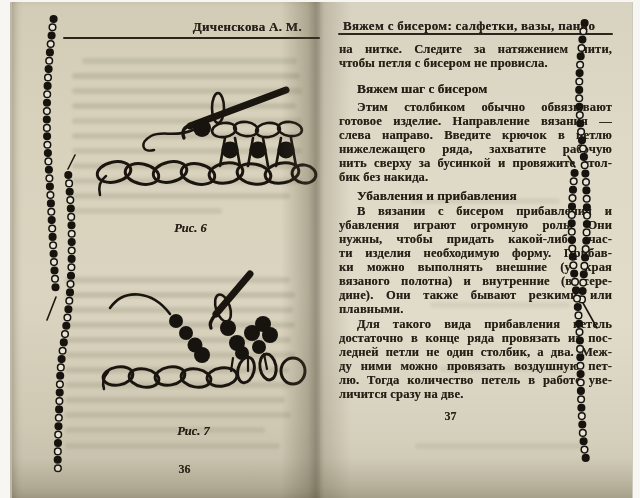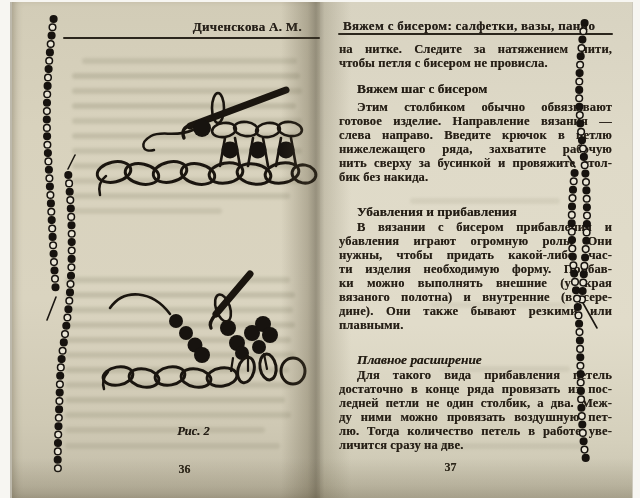--- a/index.html
+++ b/index.html
@@ -50,21 +50,21 @@
     text-shadow:0 0 .5px rgba(38,32,25,.6);white-space:normal;
   }
   .jl{text-align:justify;text-align-last:justify;}
   .ll{text-align:left;}
   .ind{text-indent:18px;}
   .heading{
     font:700 13.4px/15px "Liberation Serif", serif;text-indent:18px;color:#241e15;
     text-shadow:0 0 .5px rgba(38,32,25,.7);
   }
   .h-it{font-style:italic;}
-  .mt11{margin-top:11px}.mt4{margin-top:4px}.mt12{margin-top:20px}.mt1{margin-top:1px}
+  .mt11{margin-top:11px}.mt4{margin-top:4px}.mt12{margin-top:4px}.mt1{margin-top:1px}
   .pagenum{
     font:700 12px/14px "Liberation Serif", serif;color:#2a2418;text-align:center;
     text-shadow:0 0 .5px rgba(38,32,25,.6);
   }
   .pn-right{margin-top:8px;transform:translateX(-25px);}
   .pn-left{position:absolute;left:63px;top:462px;width:257px;transform:translateX(-7px);}
   
   .fig{position:absolute;}
   .caption{
     position:absolute;font:italic 700 12.5px/14px "Liberation Serif", serif;color:#241e15;
@@ -155,20 +155,21 @@
     <ellipse cx="128" cy="30" rx="6" ry="15" stroke-width="2.6"></ellipse>
 
     <g>
       <path d="M100,48 L196,12" stroke-width="7"></path>
       <path d="M101,47 q-11,3 -7,13" stroke-width="3.4"></path>
     </g>
 
     <circle cx="112" cy="50" r="9" fill="#17130f" stroke="none"></circle>
     <path d="M103,52 C85,60 72,52 61,58 C49,65 52,75 64,72" stroke-width="2.5"></path>
   </svg>
+  <div class="caption cap6">Рис. 6</div>
 
   <svg class="fig" style="left:98px;top:268px" width="215" height="125" viewBox="0 0 215 125" fill="none" stroke="#1a150f" stroke-linecap="round">
 
     <path d="M12,40 C26,20 54,22 72,46" stroke-width="2.6"></path>
     <g stroke="none" fill="#17130f">
       <circle cx="78" cy="53" r="7"></circle>
       <circle cx="88" cy="65" r="7"></circle>
       <circle cx="97" cy="77" r="7.5"></circle>
       <circle cx="104" cy="87" r="8"></circle>
     </g>
@@ -200,21 +201,21 @@
       <ellipse cx="20" cy="108" rx="15" ry="9" transform="rotate(-10 20 108)"></ellipse>
       <ellipse cx="46" cy="110" rx="15" ry="9" transform="rotate(10 46 110)"></ellipse>
       <ellipse cx="72" cy="108" rx="15" ry="9" transform="rotate(-10 72 108)"></ellipse>
       <ellipse cx="98" cy="110" rx="15" ry="9" transform="rotate(10 98 110)"></ellipse>
       <ellipse cx="124" cy="109" rx="15" ry="9" transform="rotate(-8 124 109)"></ellipse>
       <ellipse cx="148" cy="102" rx="8" ry="13" transform="rotate(14 148 102)"></ellipse>
       <ellipse cx="170" cy="99" rx="8" ry="13" transform="rotate(-10 170 99)"></ellipse>
       <ellipse cx="195" cy="103" rx="12" ry="13"></ellipse>
     </g>
   </svg>
-  <div class="caption cap7">Рис. 2</div>
+  <div class="caption cap7">Рис. 7</div>
 
   <div class="pagenum pn-left">36</div>
 
   <div class="rp-text">
     <div class="line jl">на нитке. Следите за натяжением нити,</div>
     <div class="line ll">чтобы петля с бисером не провисла.</div>
 
     <div class="heading mt11">Вяжем шаг с бисером</div>
     <div class="mt4">
       <div class="line jl ind">Этим столбиком обычно обвязывают</div>
@@ -230,21 +231,20 @@
       <div class="line jl ind">В вязании с бисером прибавления и</div>
       <div class="line jl">убавления играют огромную роль. Они</div>
       <div class="line jl">нужны, чтобы придать какой-либо час-</div>
       <div class="line jl">ти изделия необходимую форму. Прибав-</div>
       <div class="line jl">ки можно выполнять внешние (у края</div>
       <div class="line jl">вязаного полотна) и внутренние (в сере-</div>
       <div class="line jl">дине). Они также бывают резкими или</div>
       <div class="line ll">плавными.</div>
     </div>
 
-    <div class="heading h-it mt12">Плавное расширение</div>
     <div class="mt1">
       <div class="line jl ind">Для такого вида прибавления петель</div>
       <div class="line jl">достаточно в конце ряда провязать из пос-</div>
       <div class="line jl">ледней петли не один столбик, а два. Меж-</div>
       <div class="line jl">ду ними можно провязать воздушную пет-</div>
       <div class="line jl">лю. Тогда количество петель в работе уве-</div>
       <div class="line ll">личится сразу на две.</div>
     </div>
 
     <div class="pagenum pn-right">37</div>

